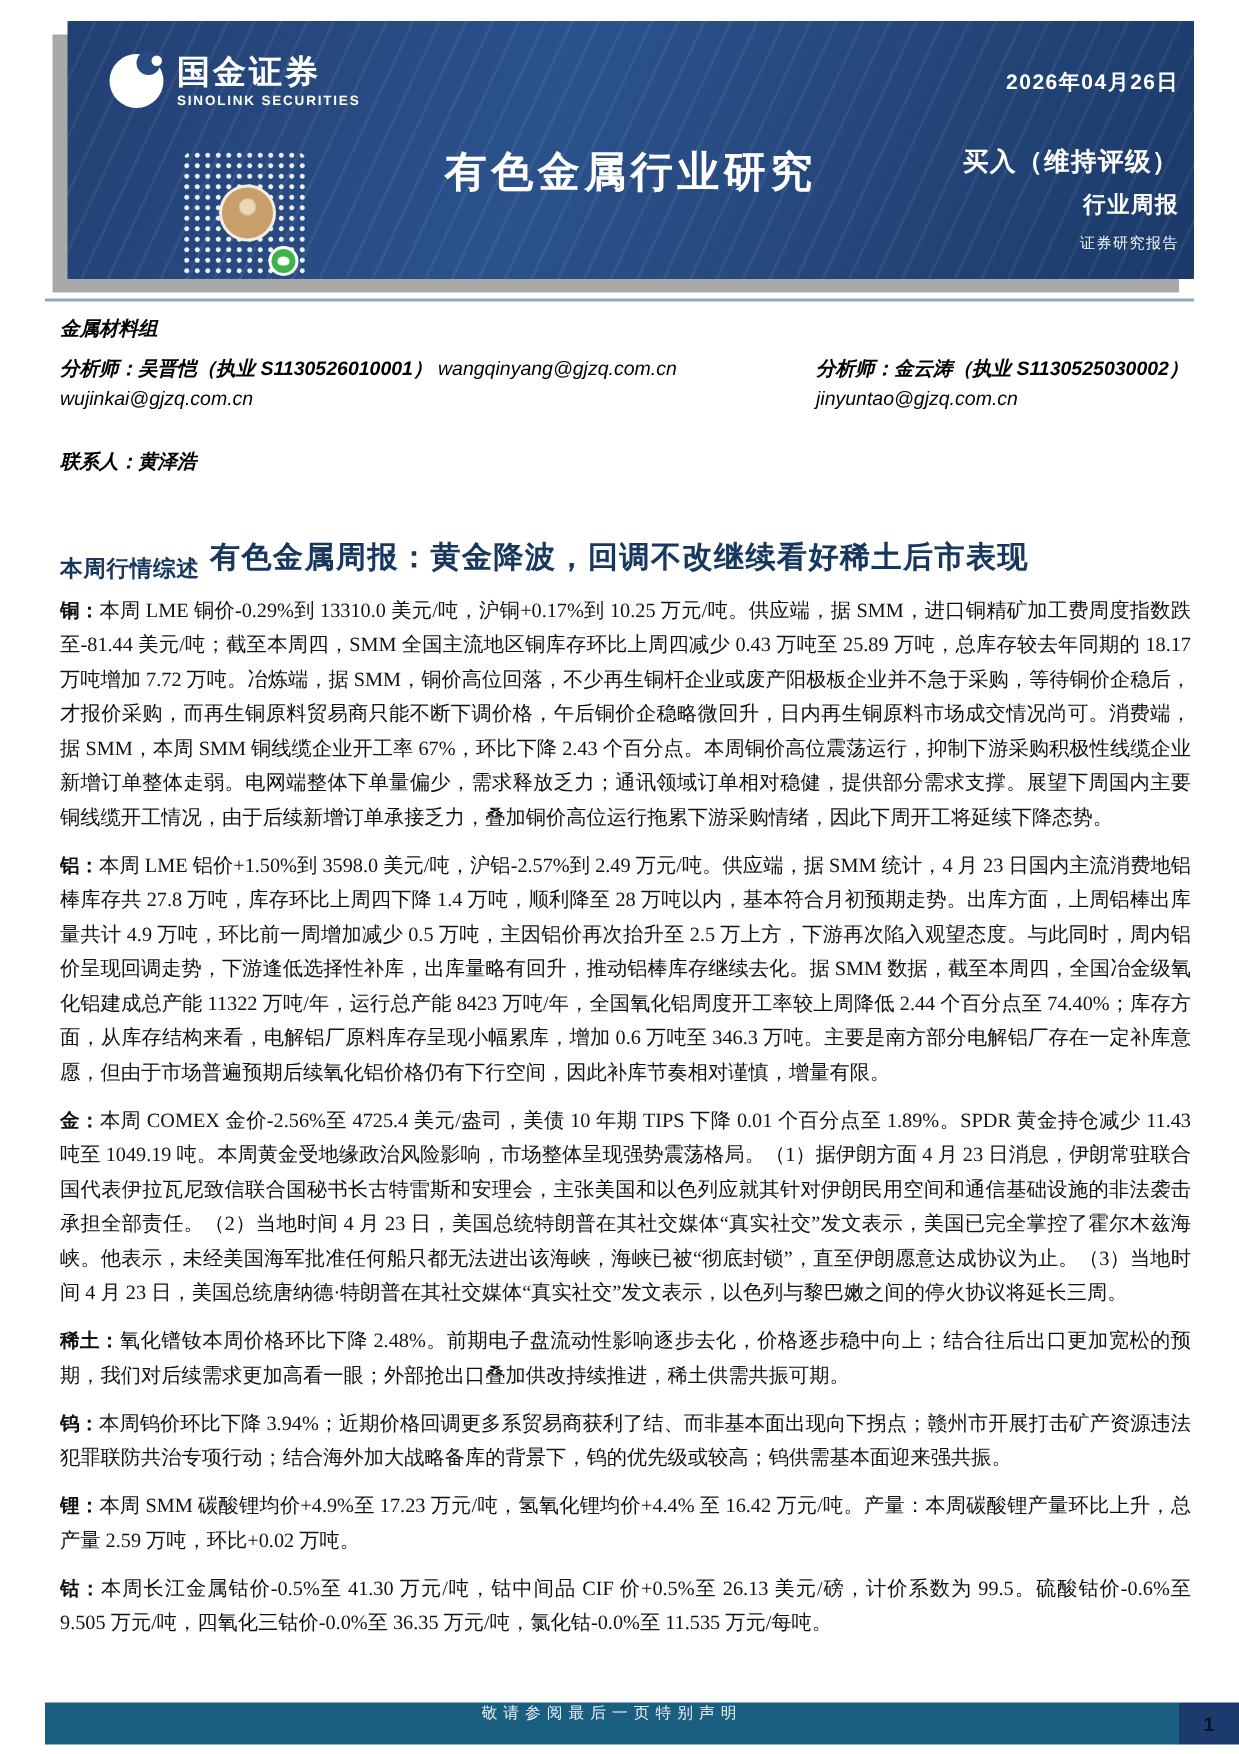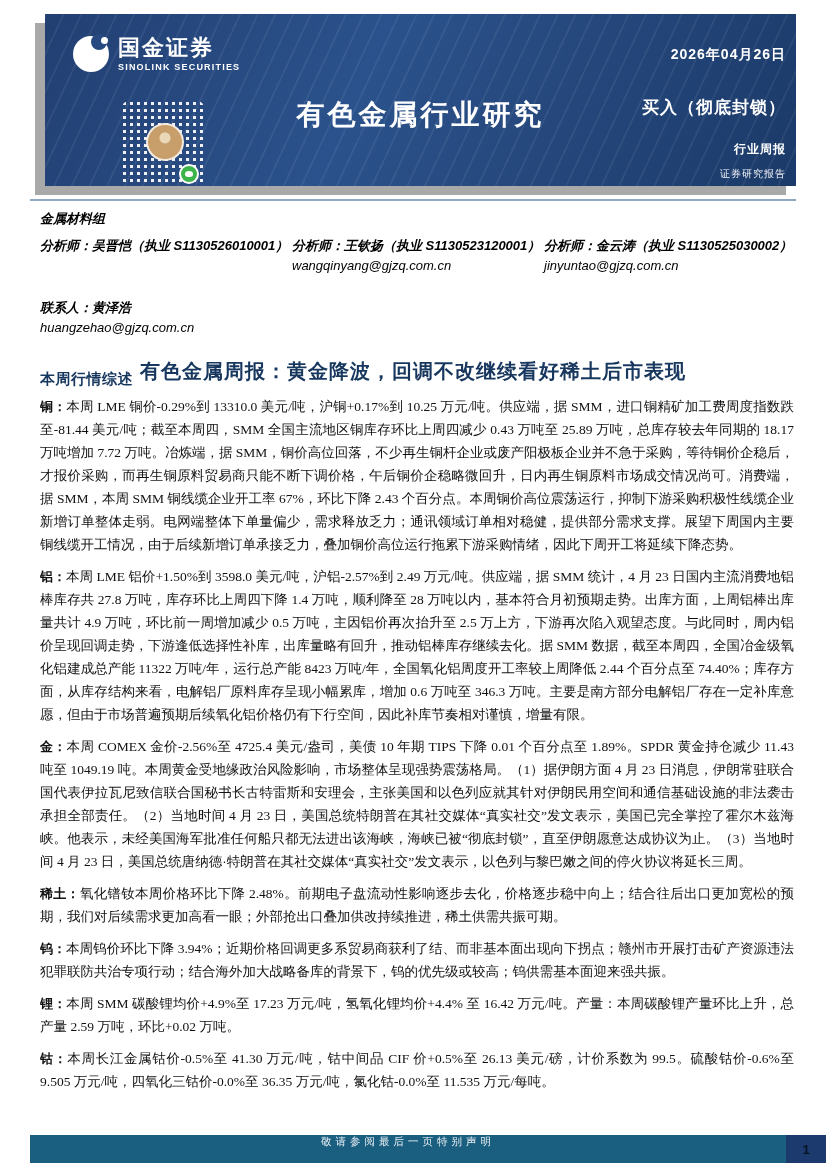--- a/index.html
+++ b/index.html
@@ -30,21 +30,21 @@
   .banner-date{
     position:absolute;right:10px;top:32px;color:#fff;
     font-family:"Liberation Sans",sans-serif;font-weight:bold;font-size:14px;letter-spacing:1px;
   }
   .banner-title{
     position:absolute;left:0;right:0;top:82px;text-align:center;color:#fff;
     font-family:"Liberation Sans",sans-serif;font-weight:bold;font-size:28px;letter-spacing:3px;
   }
   .banner-right{position:absolute;right:10px;top:82px;text-align:right;color:#fff;font-family:"Liberation Sans",sans-serif;}
   .rating{font-size:17px;font-weight:bold;letter-spacing:1px;}
-  .report-type{font-size:12px;font-weight:bold;margin-top:22px;letter-spacing:1px;}
+  .report-type{font-size:15px;font-weight:bold;margin-top:8px;letter-spacing:1px;}
   .report-tag{font-size:10px;margin-top:9px;letter-spacing:1px;opacity:.95;}
   
   .qr{
     position:absolute;left:76px;top:86px;width:84px;height:92px;border-radius:10px;
     background-image:radial-gradient(rgba(255,255,255,.92) 34%,transparent 36%);
     background-size:7px 7px;
   }
   .qr-center{
     position:absolute;left:50%;top:44%;width:34px;height:34px;margin:-17px 0 0 -17px;border-radius:50%;
     background:radial-gradient(circle at 50% 38%,#e9d7b8 0 5px,#c89f6b 6px 100%);
@@ -108,46 +108,45 @@
   <div class="banner-date">2026年04月26日</div>
 
   <div class="qr">
     <span class="qr-center"></span>
     <span class="qr-wechat"></span>
   </div>
 
   <div class="banner-title">有色金属行业研究</div>
 
   <div class="banner-right">
-    <div class="rating">买入（彻底封锁）</div>
+    <div class="rating">买入（维持评级）</div>
     <div class="report-type">行业周报</div>
     <div class="report-tag">证券研究报告</div>
   </div>
 </div>
 
 <div class="head-rule"></div>
 
 <div class="team">
   <div class="team-group">金属材料组</div>
   <div class="team-row">
     <div class="an-col">
       <div class="an-line">分析师：吴晋恺（执业 S1130526010001）</div>
+      <div class="an-mail">wujinkai@gjzq.com.cn</div>
     </div>
     <div class="an-col">
-      <div class="an-line">分析师：王钦扬（执业 S1130523120001）</div>
       <div class="an-mail">wangqinyang@gjzq.com.cn</div>
     </div>
     <div class="an-col">
       <div class="an-line">分析师：金云涛（执业 S1130525030002）</div>
       <div class="an-mail">jinyuntao@gjzq.com.cn</div>
     </div>
   </div>
   <div class="contact">
     <div class="an-line">联系人：黄泽浩</div>
-    <div class="an-mail">huangzehao@gjzq.com.cn</div>
   </div>
 </div>
 
 <div class="doc-title">有色金属周报：黄金降波，回调不改继续看好稀土后市表现</div>
 
 <div class="body-flow">
   <h2 class="section-head">本周行情综述</h2>
 
   <p class="para"><b>铜：</b><span>本周 LME 铜价-0.29%到 13310.0 美元/吨，沪铜+0.17%到 10.25 万元/吨。供应端，据 SMM，进口铜精矿加工费周度指数跌至-81.44 美元/吨；截至本周四，SMM 全国主流地区铜库存环比上周四减少 0.43 万吨至 25.89 万吨，总库存较去年同期的 18.17 万吨增加 7.72 万吨。冶炼端，据 SMM，铜价高位回落，不少再生铜杆企业或废产阳极板企业并不急于采购，等待铜价企稳后，才报价采购，而再生铜原料贸易商只能不断下调价格，午后铜价企稳略微回升，日内再生铜原料市场成交情况尚可。消费端，据 SMM，本周 SMM 铜线缆企业开工率 67%，环比下降 2.43 个百分点。本周铜价高位震荡运行，抑制下游采购积极性线缆企业新增订单整体走弱。电网端整体下单量偏少，需求释放乏力；通讯领域订单相对稳健，提供部分需求支撑。展望下周国内主要铜线缆开工情况，由于后续新增订单承接乏力，叠加铜价高位运行拖累下游采购情绪，因此下周开工将延续下降态势。</span></p>
 

